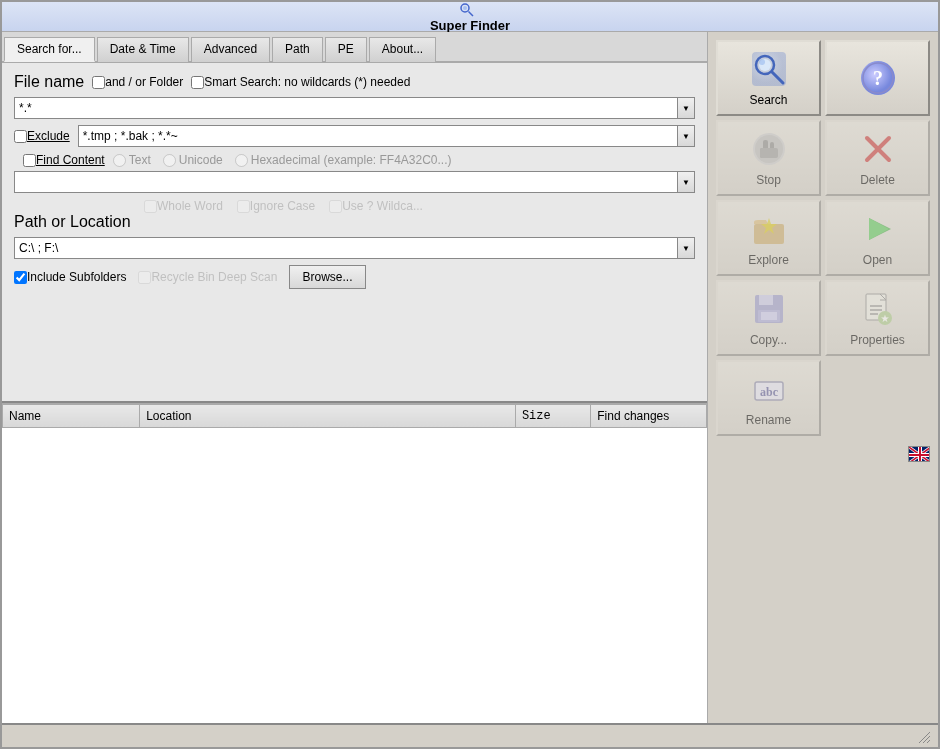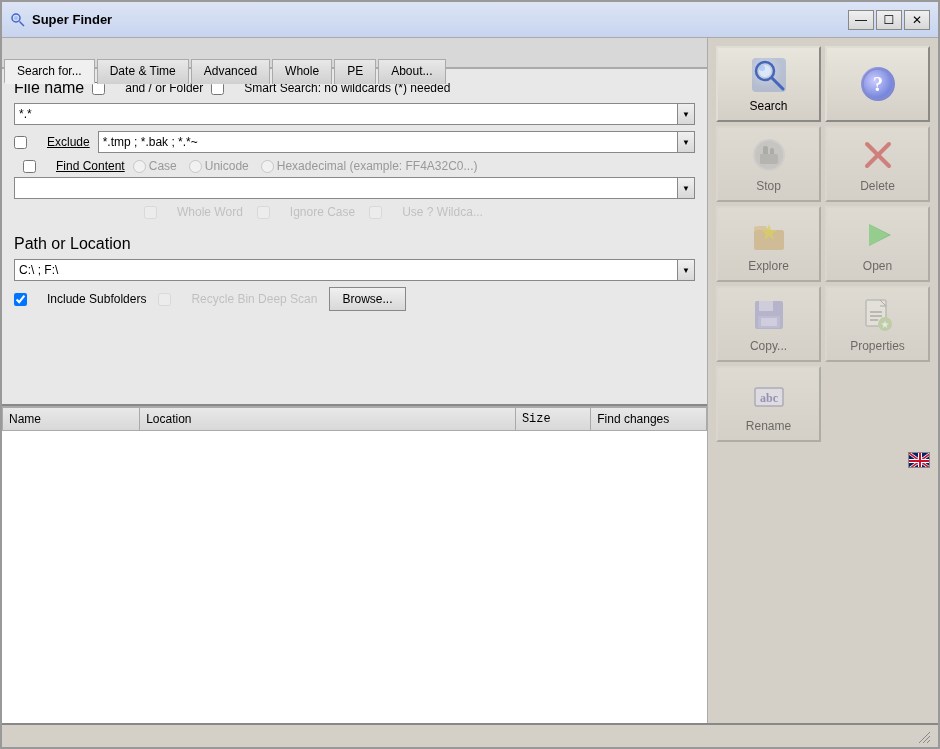--- a/index.html
+++ b/index.html
@@ -18,26 +18,27 @@
       height: 749px;
       background: #f0f0f0;
       border: 2px solid #999;
       display: flex;
       flex-direction: column;
     }
 
     
     .title-bar {
       background: linear-gradient(to bottom, #dce4f5, #c8d4ef);
-      height: 36px;
+      height: 30px;
       display: flex;
       align-items: center;
       padding: 0 8px;
       border-bottom: 1px solid #aaa;
       flex-shrink: 0;
+      flex-direction: column;
     }
     .title-bar-icon {
       width: 16px;
       height: 16px;
       margin-right: 6px;
       display: flex;
       align-items: center;
       justify-content: center;
     }
     .title-text {
@@ -91,21 +92,21 @@
     .tab {
       padding: 4px 12px;
       border: 1px solid #aaa;
       border-bottom: none;
       background: linear-gradient(to bottom, #e8e8e8, #d0d0d0);
       cursor: pointer;
       margin-right: 2px;
       font-size: 12px;
       color: #000;
       position: relative;
-      top: 17px;
+      top: 1px;
       text-align: right;
     }
     .tab.active {
       background: #f0f0f0;
       border-bottom: 2px solid #f0f0f0;
       font-weight: normal;
       z-index: 1;
     }
 
     
@@ -125,21 +126,21 @@
 
     .form-label {
       font-size: 16px;
       color: #000;
       white-space: nowrap;
     }
 
     .checkbox-label {
       display: flex;
       align-items: center;
-      gap: 20px;
+      gap: 0;
       font-size: 12px;
       cursor: pointer;
       white-space: nowrap;
     }
     .checkbox-label input[type=checkbox] {
       width: 13px;
       height: 13px;
       cursor: pointer;
     }
 
@@ -191,21 +192,21 @@
       gap: 8px;
       margin-bottom: 4px;
       padding-left: 9px;
     }
 
     
     .options-row {
       display: flex;
       align-items: flex-start;
       gap: 14px;
-      margin-bottom: 16px;
+      margin-bottom: 0;
       padding-left: 130px;
     }
 
     
     .browse-row {
       display: flex;
       align-items: center;
       gap: 12px;
     }
 
@@ -379,21 +380,21 @@
         <div class="tab active">
           <span>Search for...</span>
         </div>
         <div class="tab">
           <span>Date &amp; Time</span>
         </div>
         <div class="tab">
           <span>Advanced</span>
         </div>
         <div class="tab">
-          <span>Whole</span>
+          <span>Path</span>
         </div>
         <div class="tab">
           <span>PE</span>
         </div>
         <div class="tab">
           <span>About...</span>
         </div>
       </div>
 
       <div class="form-area">
@@ -429,21 +430,21 @@
         </div>
 
         <div class="find-content-row">
           <label class="checkbox-label">
             <input type="checkbox" style="">
             <span class="underline">Find Content</span>
           </label>
           <div class="radio-group">
             <label class="radio-label disabled-text">
               <input type="radio" name="content-type" disabled="" style="">
-              <span>Case</span>
+              <span>Text</span>
             </label>
             <label class="radio-label disabled-text">
               <input type="radio" name="content-type" disabled="" style="">
               <span>Unicode</span>
             </label>
             <label class="radio-label disabled-text">
               <input type="radio" name="content-type" disabled="" style="">
               <span>Hexadecimal (example: FF4A32C0...)</span>
             </label>
           </div>

